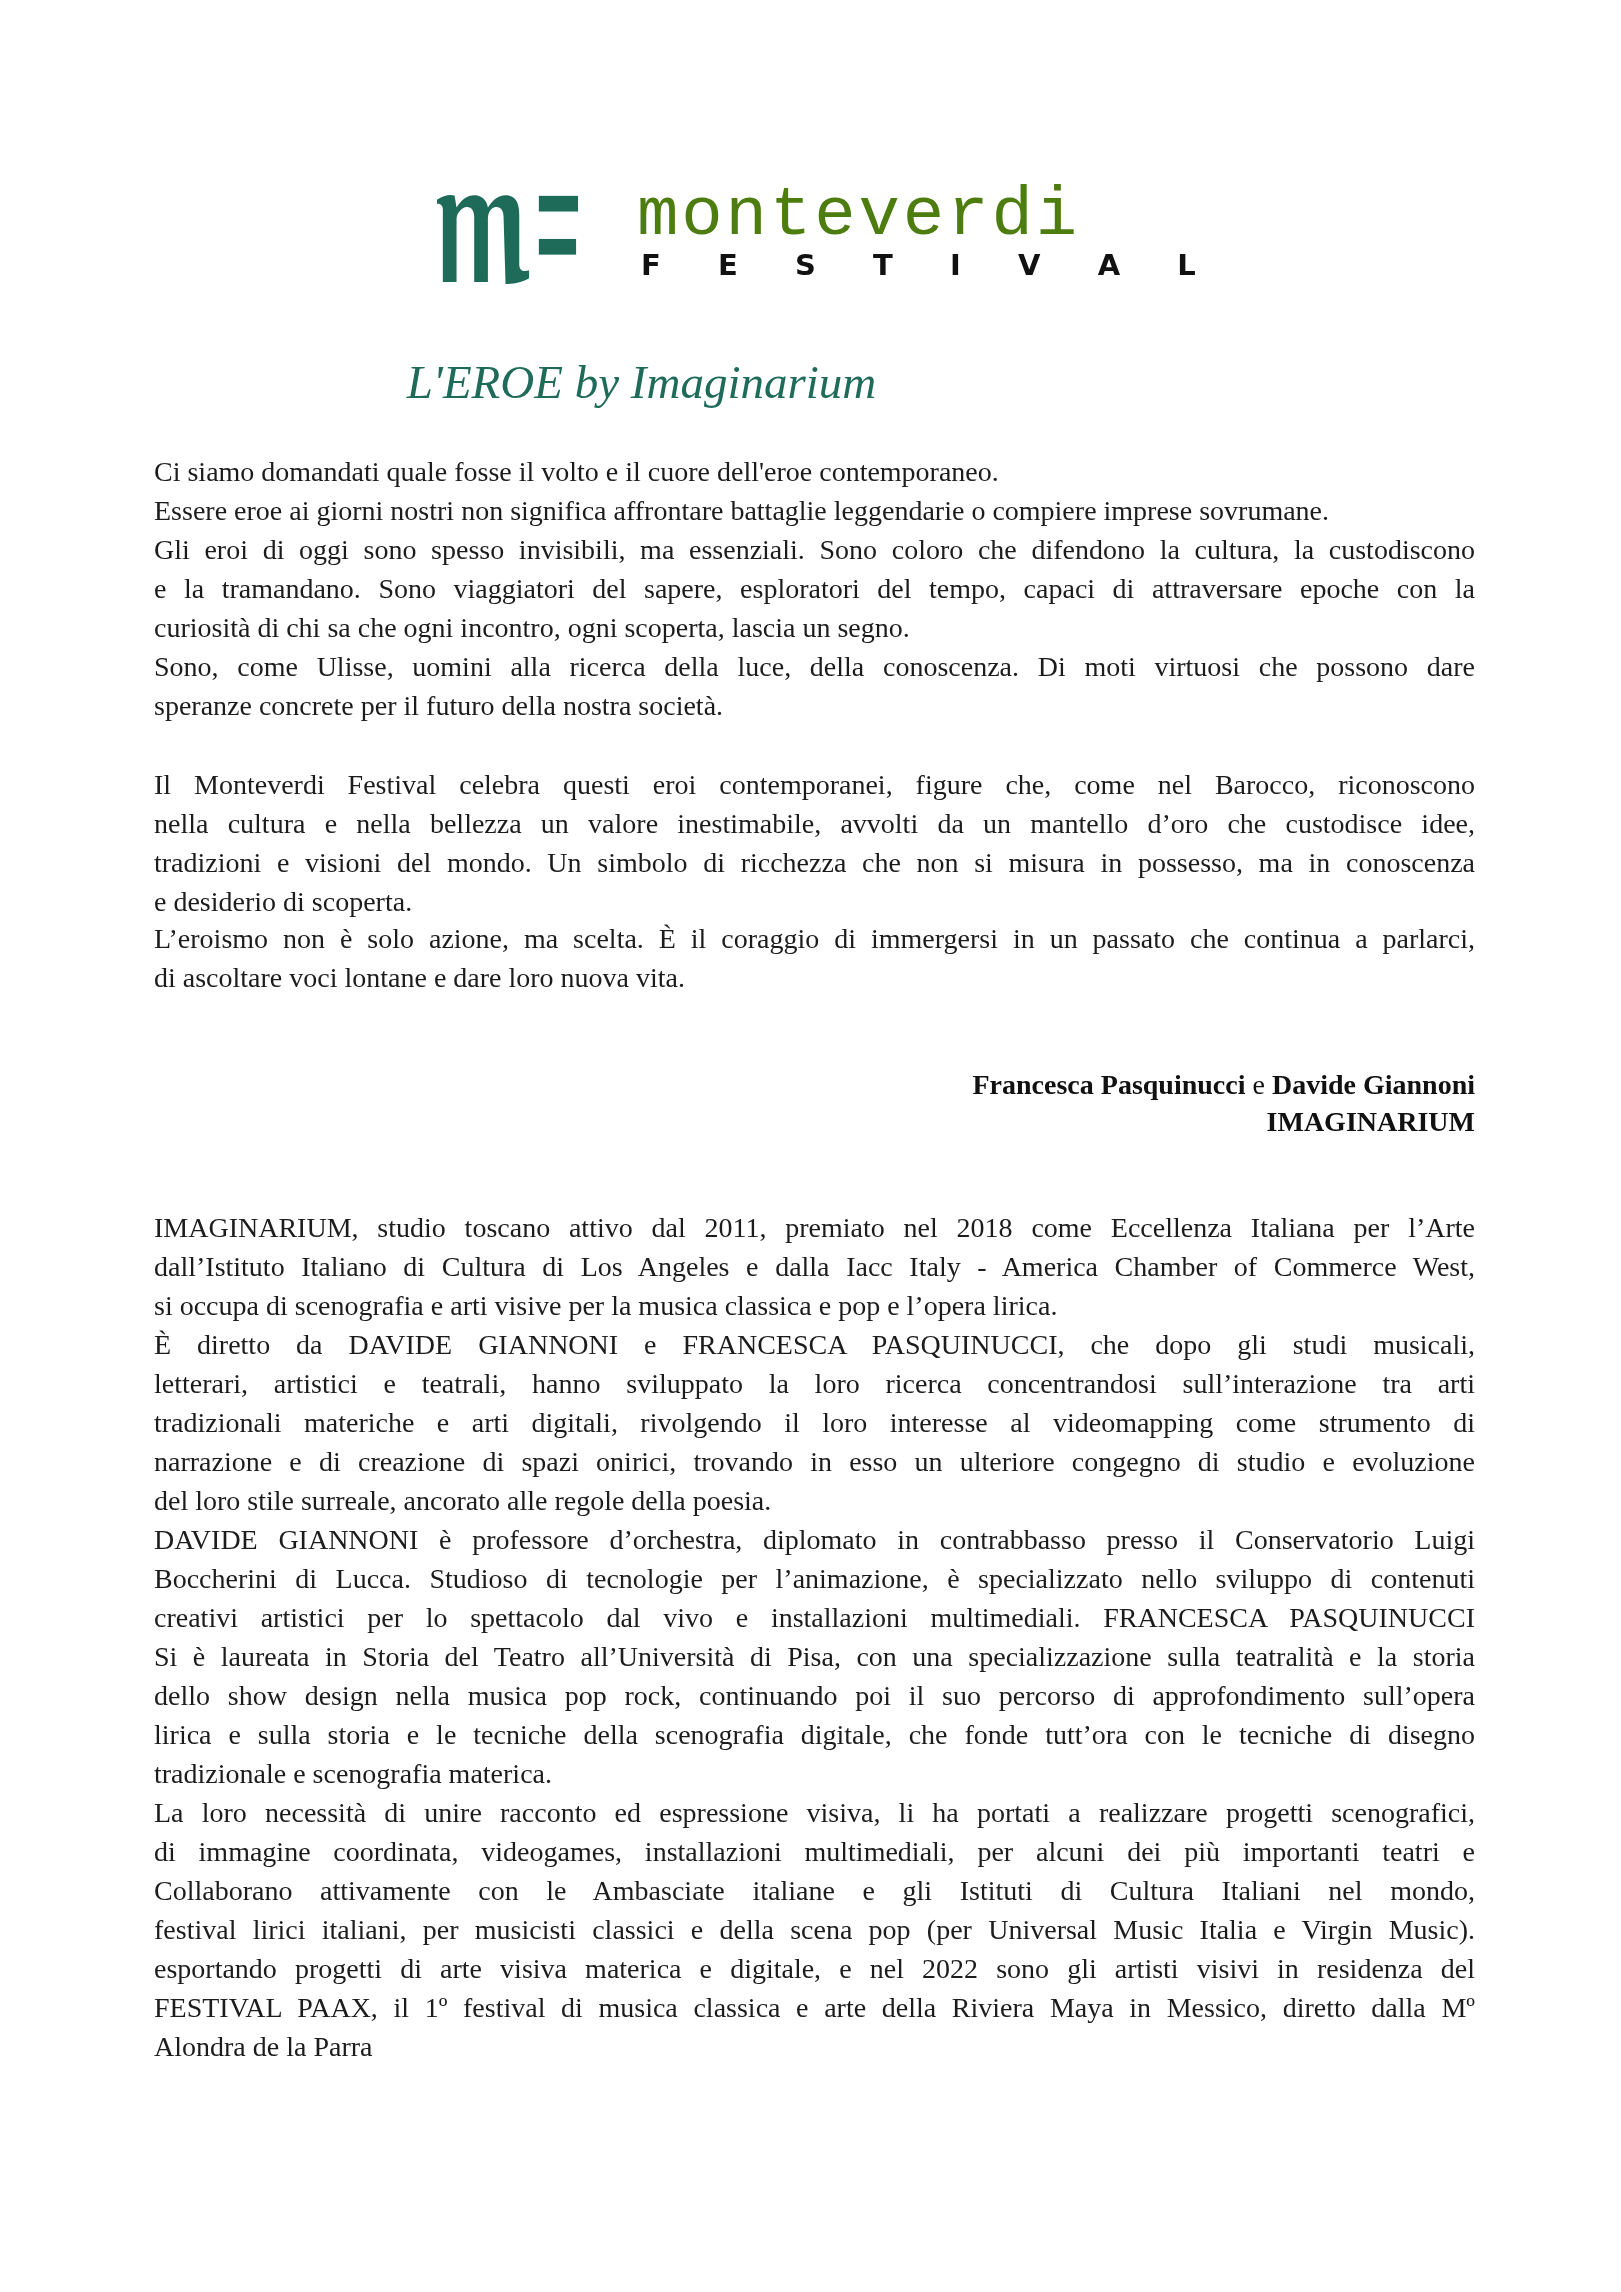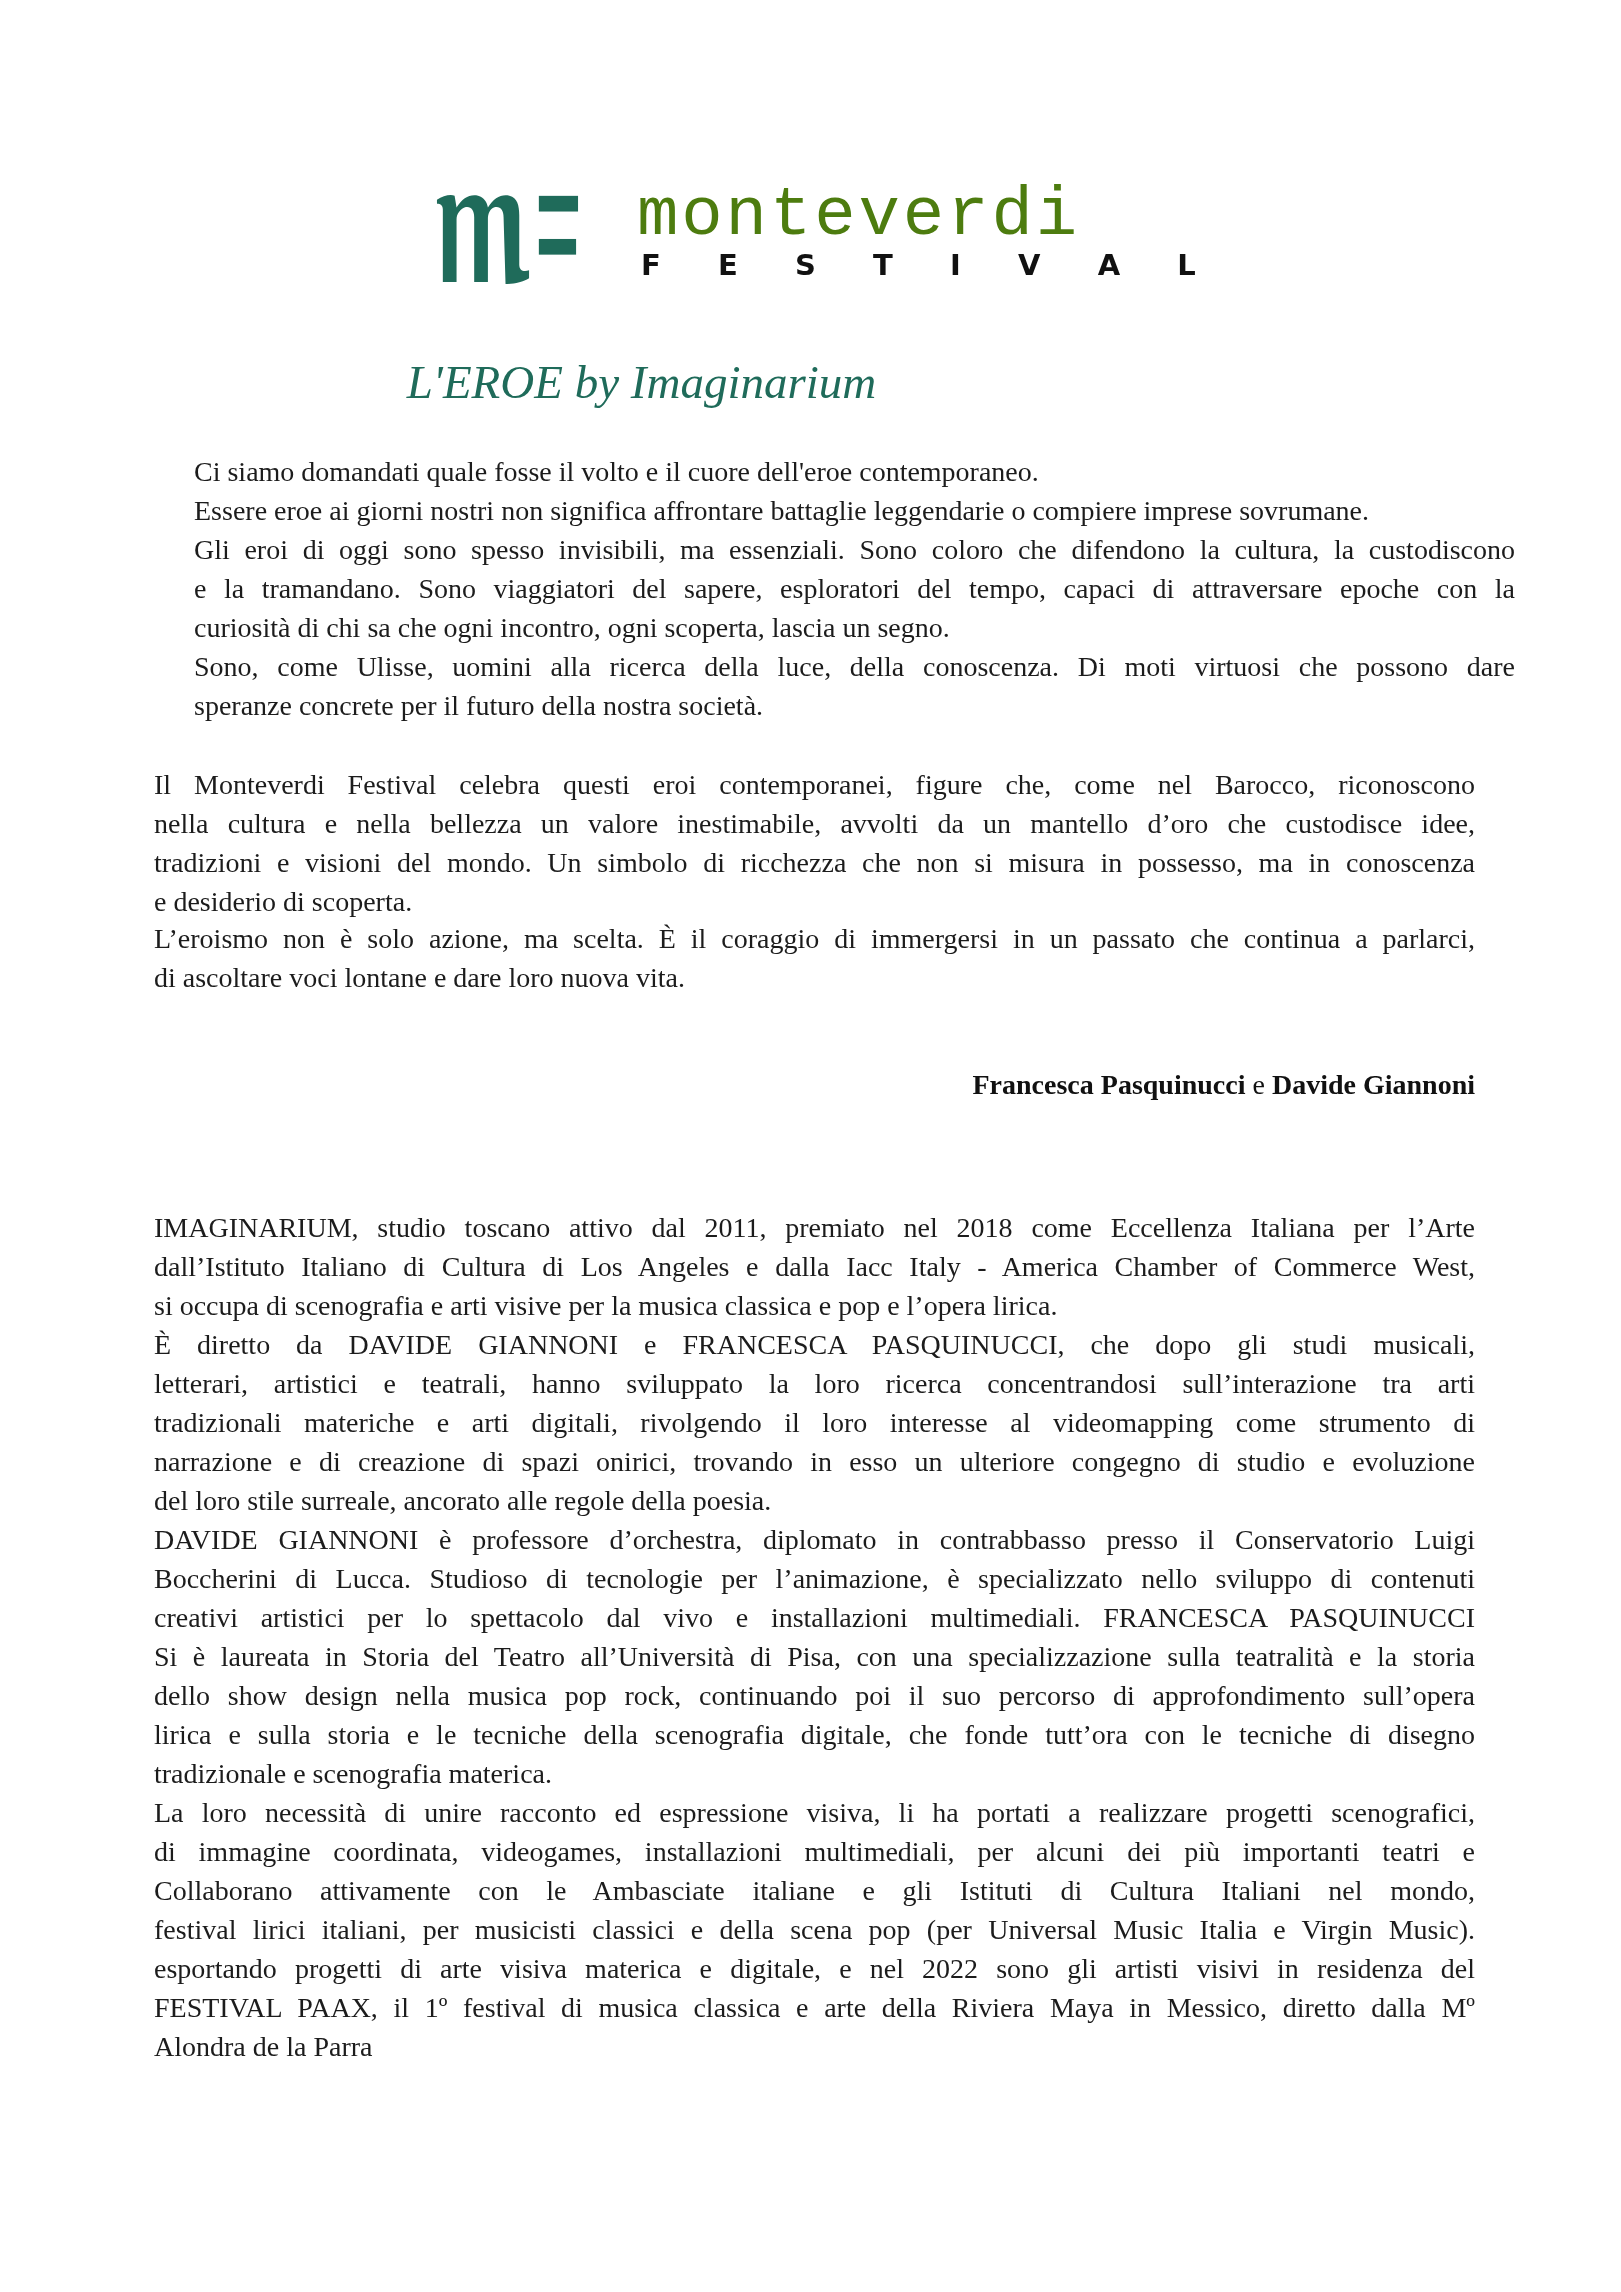--- a/index.html
+++ b/index.html
@@ -12,21 +12,21 @@
               font-family: "Liberation Mono", "DejaVu Sans Mono", monospace;
               font-size: 69px; line-height: 69px; letter-spacing: 2.9px; color: #4d7c0f; }
     .wm-bottom { position: absolute; left: 3.9px; top: 61px; width: 555px;
                  display: flex; justify-content: space-between;
                  font-family: "DejaVu Sans", "Liberation Sans", sans-serif; font-weight: bold;
                  font-size: 29px; line-height: 33px; color: #111; }
     .title { position: absolute; left: 0; width: 1283px; top: 353px; text-align: center;
              font-style: italic; font-size: 47px; line-height: 59px; color: #1f6b5a; }
     .body { position: absolute; left: 154px; width: 1321px; text-align: justify;
             font-size: 28px; line-height: 39px; color: #1c1c1c; }
-    .intro { top: 452px; margin-left: 40px; }
+    .intro { top: 452px; }
     .para2 { top: 765px; }
     .para3 { top: 919px; }
     .sig { position: absolute; right: 146px; top: 1066px; text-align: right;
            font-size: 28px; line-height: 37px; color: #111; }
     .sig b { font-weight: bold; }
     .bio { top: 1208px; font-family: Liberation Serif, serif; }
     .line { display: block; text-align: justify; text-align-last: justify; }
     .line.last { text-align-last: left; }
   </style>
 </head>
@@ -78,20 +78,21 @@
 
 <div class="body para3">
   <span class="line">L’eroismo non è solo azione, ma scelta. È il coraggio di immergersi in un passato che continua a parlarci,</span>
   <span class="line last">di ascoltare voci lontane e dare loro nuova vita.</span>
 </div>
 
 <div class="sig">
   <div>
     <b>Francesca Pasquinucci</b><span style="white-space:pre"> e </span><b>Davide Giannoni</b>
   </div>
+  <div><b>IMAGINARIUM</b></div>
 </div>
 
 <div class="body bio">
   <span class="line">IMAGINARIUM, studio toscano attivo dal 2011, premiato nel 2018 come Eccellenza Italiana per l’Arte</span>
   <span class="line">dall’Istituto Italiano di Cultura di Los Angeles e dalla Iacc Italy - America Chamber of Commerce West,</span>
   <span class="line last">si occupa di scenografia e arti visive per la musica classica e pop e l’opera lirica.</span>
   <span class="line">È diretto da DAVIDE GIANNONI e FRANCESCA PASQUINUCCI, che dopo gli studi musicali,</span>
   <span class="line">letterari, artistici e teatrali, hanno sviluppato la loro ricerca concentrandosi sull’interazione tra arti</span>
   <span class="line">tradizionali materiche e arti digitali, rivolgendo il loro interesse al videomapping come strumento di</span>
   <span class="line">narrazione e di creazione di spazi onirici, trovando in esso un ulteriore congegno di studio e evoluzione</span>

